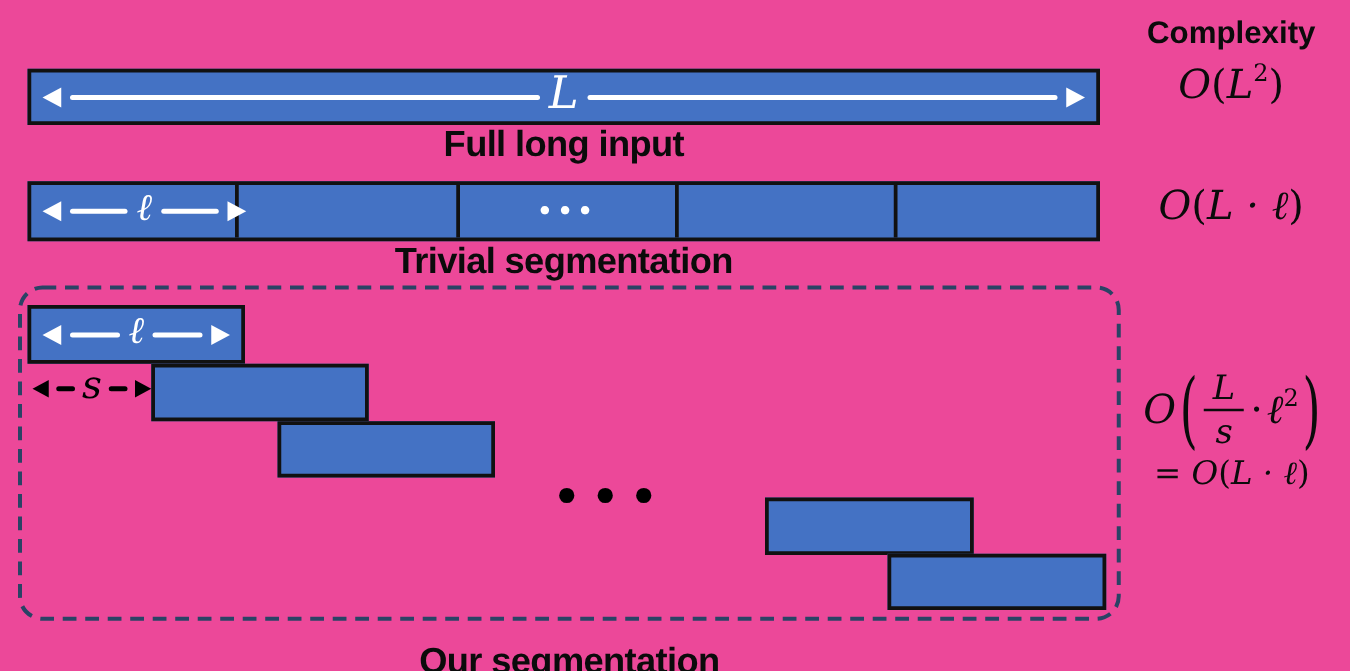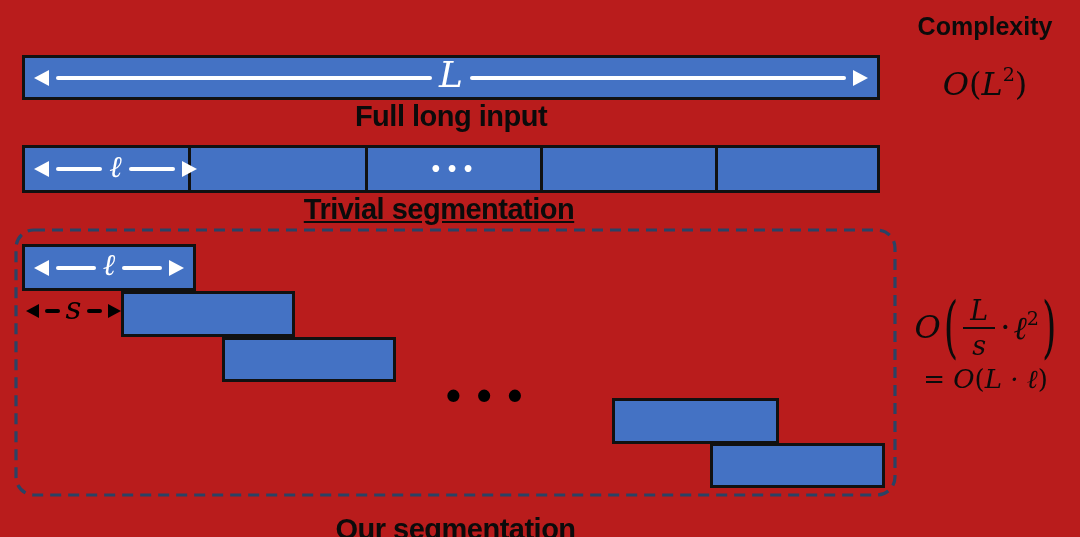--- a/index.html
+++ b/index.html
@@ -3,21 +3,21 @@
 <meta charset="utf-8">
 <style>
   :root{
     --bar-blue:#4472c4;
     --bar-border:#111111;
     --dash-border:#2a4365;
     --text:#000000;
   }
   html,body{margin:0;padding:0;background:#ffffff;}
   .canvas{
-    position:relative;width:1080px;height:537px;background:#b91c1c;
+    position:relative;width:1080px;height:537px;background:#ec4899;
     font-family:"Liberation Sans",sans-serif;color:var(--text);
     overflow:hidden;
   }
 
   
   .bar{
     position:absolute;background:var(--bar-blue);
     border:3px solid var(--bar-border);box-sizing:border-box;
   }
   .divider{position:absolute;top:0;bottom:0;width:3px;background:var(--bar-border);}
@@ -101,42 +101,45 @@
     <div class="warrow">
       <span class="whead left"></span>
       <span class="wline"></span>
       <span class="wlabel big">L</span>
       <span class="wline"></span>
       <span class="whead right"></span>
     </div>
   </div>
   <div class="caption" style="left:22px;top:101px;width:858px;">Full long input</div>
 
-  <div class="formula" style="left:895px;top:50px;width:180px;margin-top:16px;">
+  <div class="formula" style="left:895px;top:50px;width:180px;">
     <span class="v">O</span><span>(</span><span class="v">L</span><sup>2</sup><span>)</span>
   </div>
 
   <div class="bar" style="left:22px;top:145px;width:858px;height:48px;">
     <div class="divider" style="left:163px;"></div>
     <div class="divider" style="left:340px;"></div>
     <div class="divider" style="left:515px;"></div>
     <div class="divider" style="left:690px;"></div>
 
     <div class="warrow" style="left:0;width:163px;right:auto;">
       <span class="whead left"></span>
       <span class="wline"></span>
       <span class="wlabel small">ℓ</span>
       <span class="wline"></span>
       <span class="whead right"></span>
     </div>
 
     <div class="dots-small" style="left:343px;width:172px;top:0;bottom:0;">•••</div>
   </div>
-  <div class="caption" style="left:10px;top:194px;width:858px;text-decoration:underline;">Trivial segmentation</div>
+  <div class="caption" style="left:22px;top:194px;width:858px;">Trivial segmentation</div>
 
+  <div class="formula" style="left:895px;top:147px;width:180px;">
+    <span class="v">O</span><span>(</span><span class="v">L · ℓ</span><span>)</span>
+  </div>
 
   <div class="dashed-box" style="left:14px;top:228px;width:883px;height:269px;">
     <svg width="883" height="269" viewBox="0 0 883 269">
       <rect x="2" y="2" width="879" height="265" rx="18" ry="18" fill="none" style="stroke:var(--dash-border);" stroke-width="3.2" stroke-dasharray="11 7"></rect>
     </svg>
   </div>
 
   <div class="bar" style="left:22px;top:244px;width:174px;height:47px;">
     <div class="warrow">
       <span class="whead left"></span>

